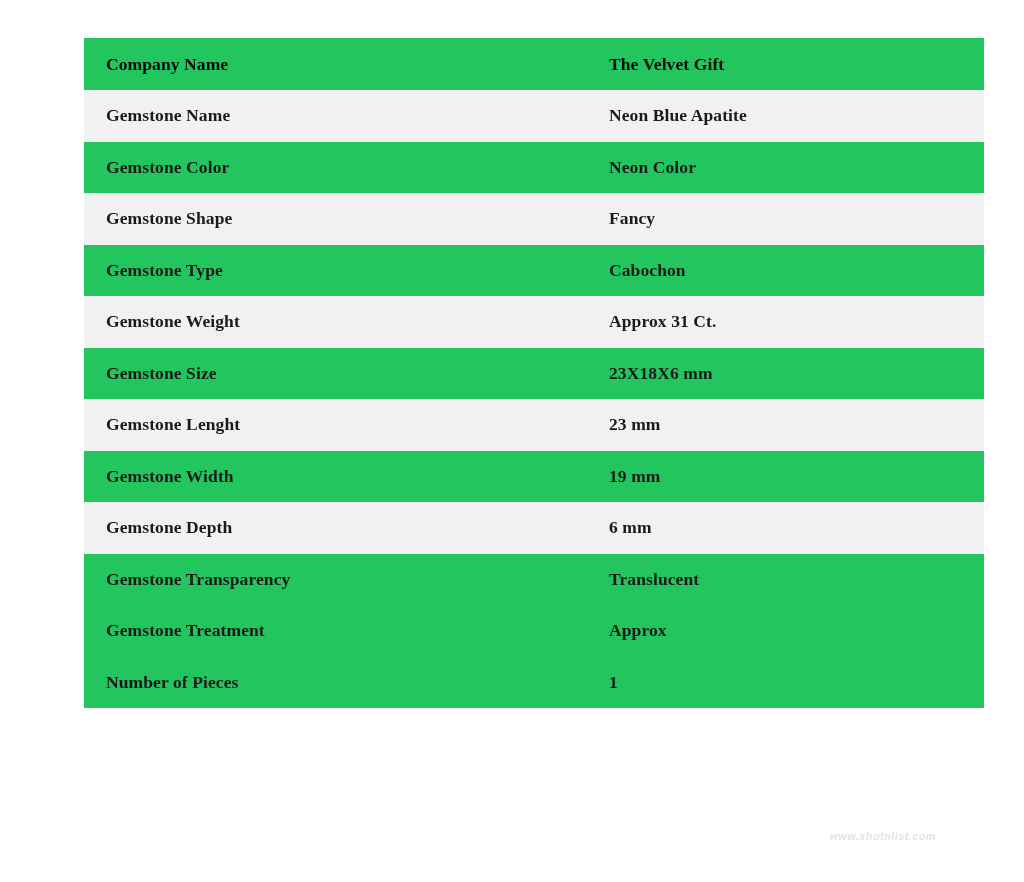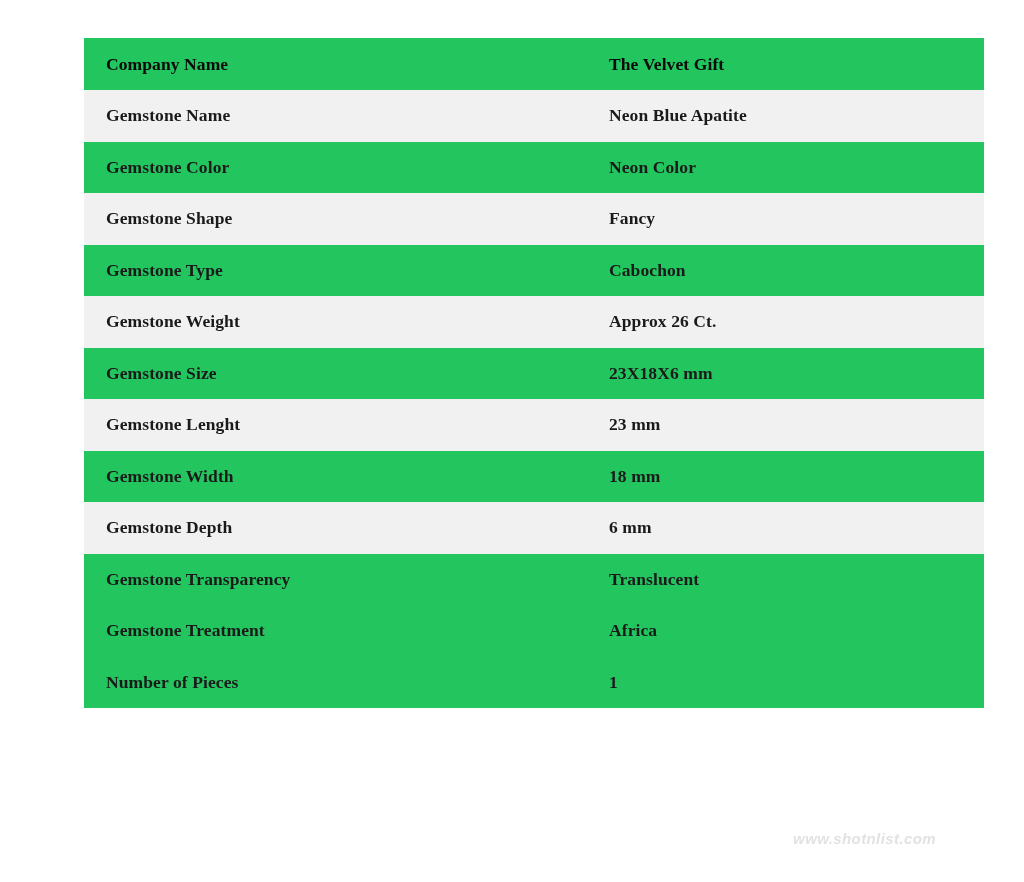--- a/index.html
+++ b/index.html
@@ -55,21 +55,21 @@
   tr.shaded .cell-label,
   tr.header-row .cell-label {
     
   }
   
   #watermark {
     position: absolute;
     right: 88px;
     top: 830px;
     font-family: "Liberation Sans", sans-serif;
-    font-size: 15px;
+    font-size: 11px;
     font-weight: bold;
     color: #e2e2e2;
     letter-spacing: 0.4px;
     font-style: italic;
   }
 </style>
 </head>
 <body>
 
 <table id="spec-table">
@@ -89,45 +89,45 @@
     <tr class="shaded">
       <td class="row-cell cell-label">Gemstone Shape</td>
       <td class="row-cell cell-value">Fancy</td>
     </tr>
     <tr class="plain">
       <td class="row-cell cell-label">Gemstone Type</td>
       <td class="row-cell cell-value">Cabochon</td>
     </tr>
     <tr class="shaded">
       <td class="row-cell cell-label">Gemstone Weight</td>
-      <td class="row-cell cell-value">Approx 26 Ct.</td>
+      <td class="row-cell cell-value">Approx 31 Ct.</td>
     </tr>
     <tr class="plain">
       <td class="row-cell cell-label">Gemstone Size</td>
       <td class="row-cell cell-value">23X18X6 mm</td>
     </tr>
     <tr class="shaded">
       <td class="row-cell cell-label">Gemstone Lenght</td>
       <td class="row-cell cell-value">23 mm</td>
     </tr>
     <tr class="plain">
       <td class="row-cell cell-label">Gemstone Width</td>
-      <td class="row-cell cell-value">18 mm</td>
+      <td class="row-cell cell-value">19 mm</td>
     </tr>
     <tr class="shaded">
       <td class="row-cell cell-label">Gemstone Depth</td>
       <td class="row-cell cell-value">6 mm</td>
     </tr>
     <tr class="plain">
       <td class="row-cell cell-label">Gemstone Transparency</td>
       <td class="row-cell cell-value">Translucent</td>
     </tr>
     <tr class="plain">
       <td class="row-cell cell-label">Gemstone Treatment</td>
-      <td class="row-cell cell-value">Africa</td>
+      <td class="row-cell cell-value">Approx</td>
     </tr>
     <tr class="plain">
       <td class="row-cell cell-label">Number of Pieces</td>
       <td class="row-cell cell-value">1</td>
     </tr>
   </tbody>
 </table>
 
 <div id="watermark">www.shotnlist.com</div>
 

